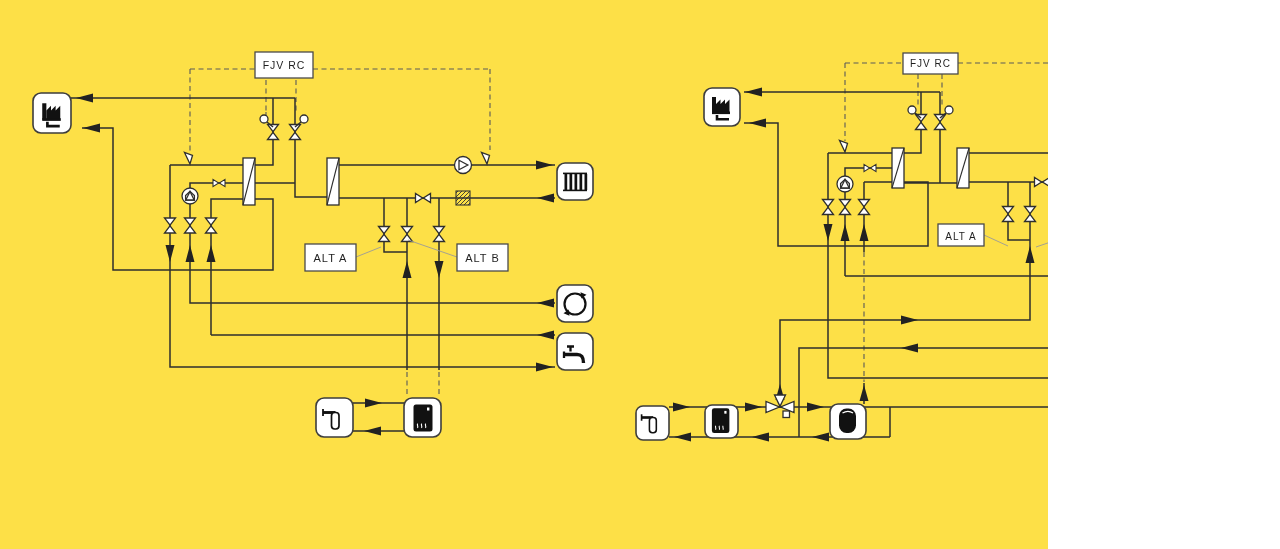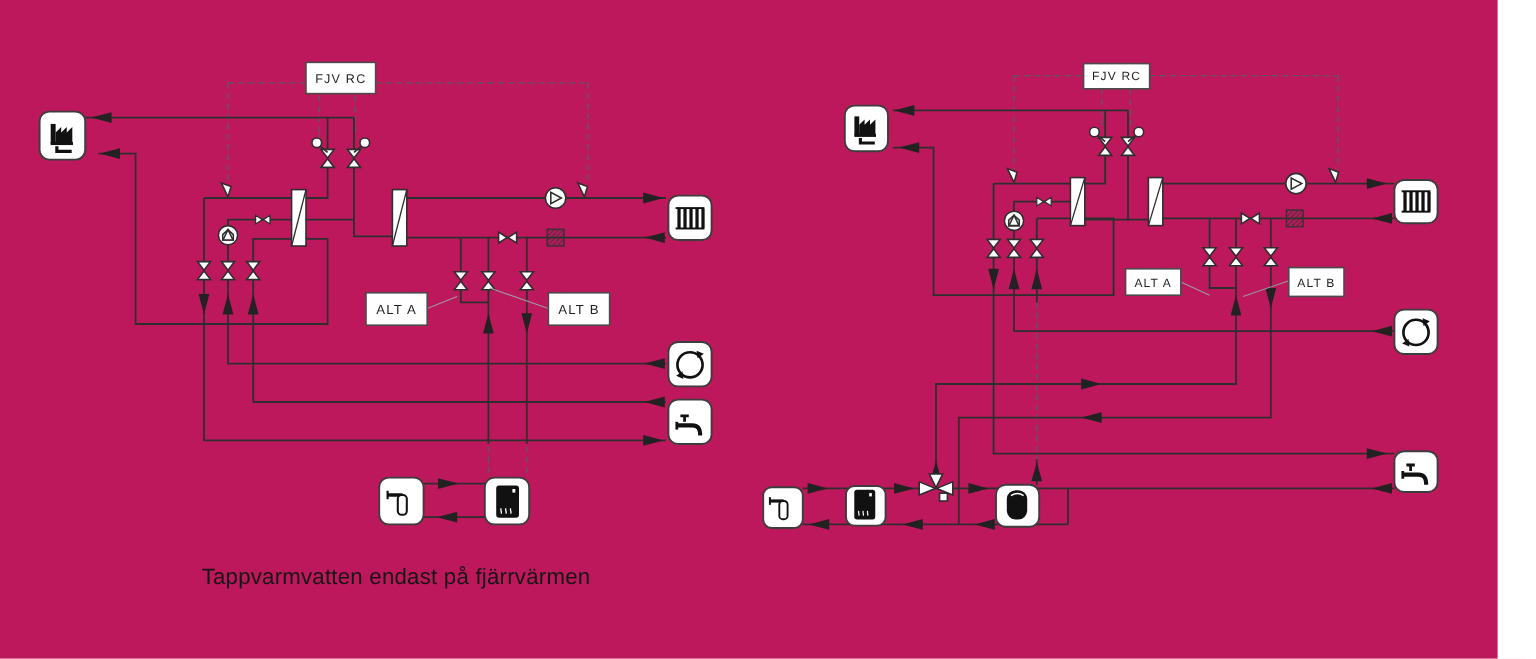--- a/index.html
+++ b/index.html
@@ -1,16 +1,16 @@
 <!DOCTYPE html>
 <html><head>
 <meta charset="utf-8">
 <style>
   html,body{margin:0;padding:0;background:#fff;}
-  #stage{position:relative;width:1248px;height:549px;background:#be185d;overflow:hidden;
+  #stage{position:relative;width:1048px;height:549px;background:#fde047;overflow:hidden;
          font-family:"Liberation Sans",sans-serif;}
   svg{position:absolute;top:0;left:0;}
   .caption{position:absolute;top:470px;height:30px;color:#151515;
            font-size:18.5px;font-weight:500;text-align:center;letter-spacing:.2px;}
   #cap-left{left:30px;width:600px;}
   #cap-right{left:600px;width:640px;}
   .pipe{fill:none;stroke:#2e2e2e;stroke-width:1.5;}
   .dash{fill:none;stroke:#5a5a5a;stroke-width:1.1;stroke-dasharray:5 3.5;}
   .arr{fill:#222;stroke:none;}
   .sym{fill:#fff;stroke:#2e2e2e;stroke-width:1.3;}
@@ -301,15 +301,14 @@
       <rect class="ic" x="705" y="405" width="33" height="33" rx="7"></rect>
           <use href="#gBoiler" transform="translate(705,404) scale(0.92)"></use>
     </g>
     <g>
       <rect class="ic" x="830" y="404" width="36" height="35" rx="8"></rect>
           <use href="#gTank" transform="translate(830,403)"></use>
     </g>
   </g>
 </svg>
 
-<div class="caption" id="cap-left">Tappvarmvatten endast på fjärrvärmen</div>
 
 </div>
 
 </body></html>

